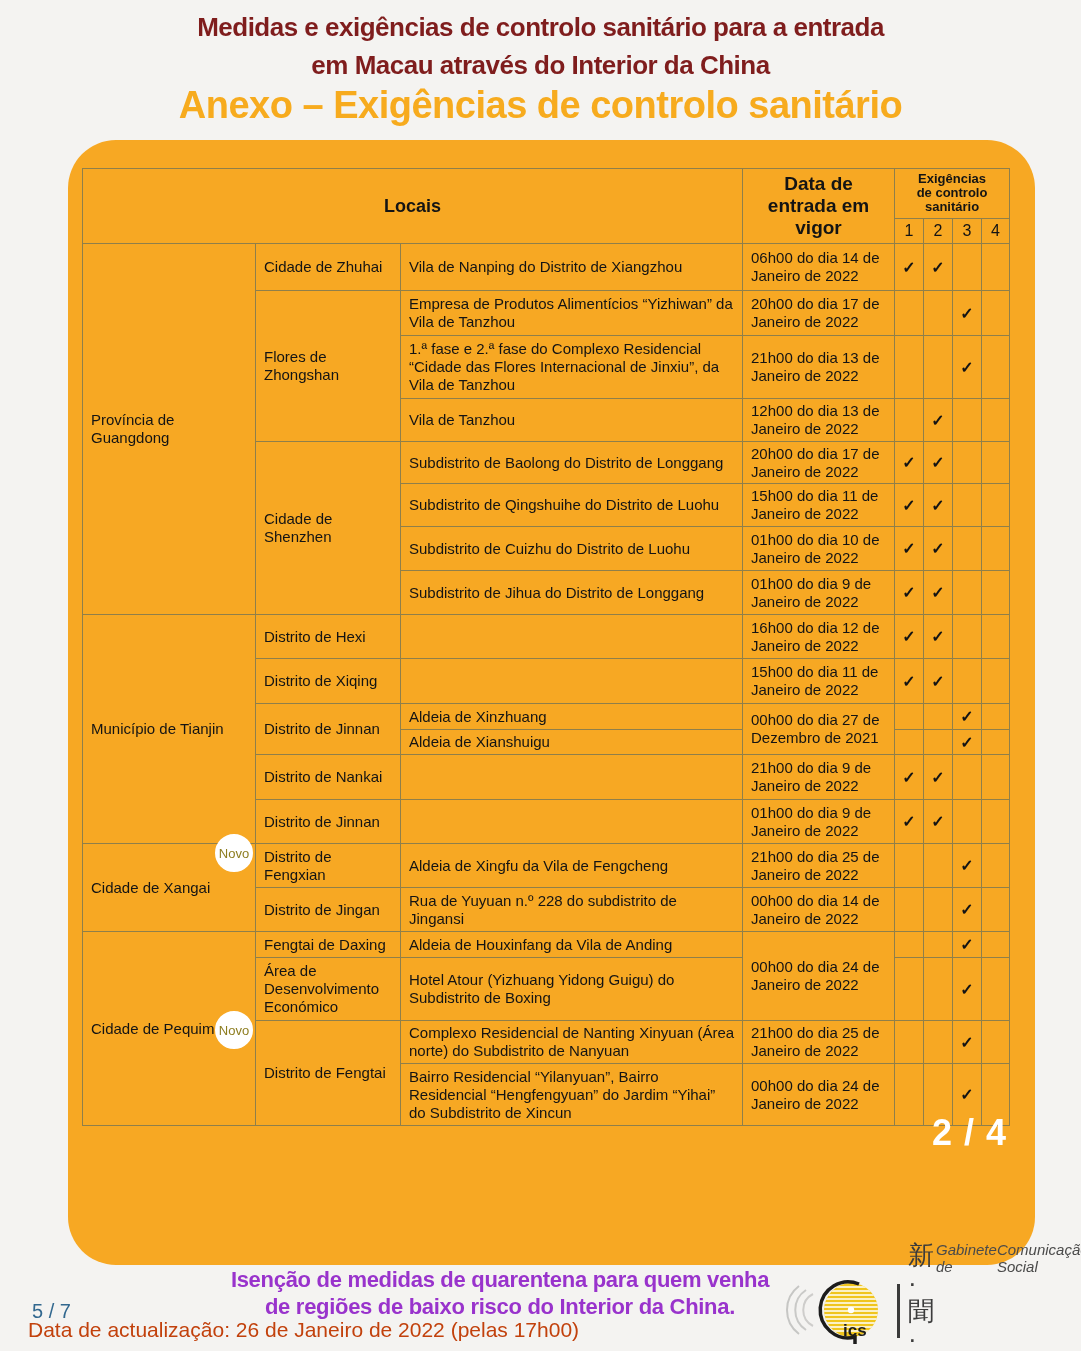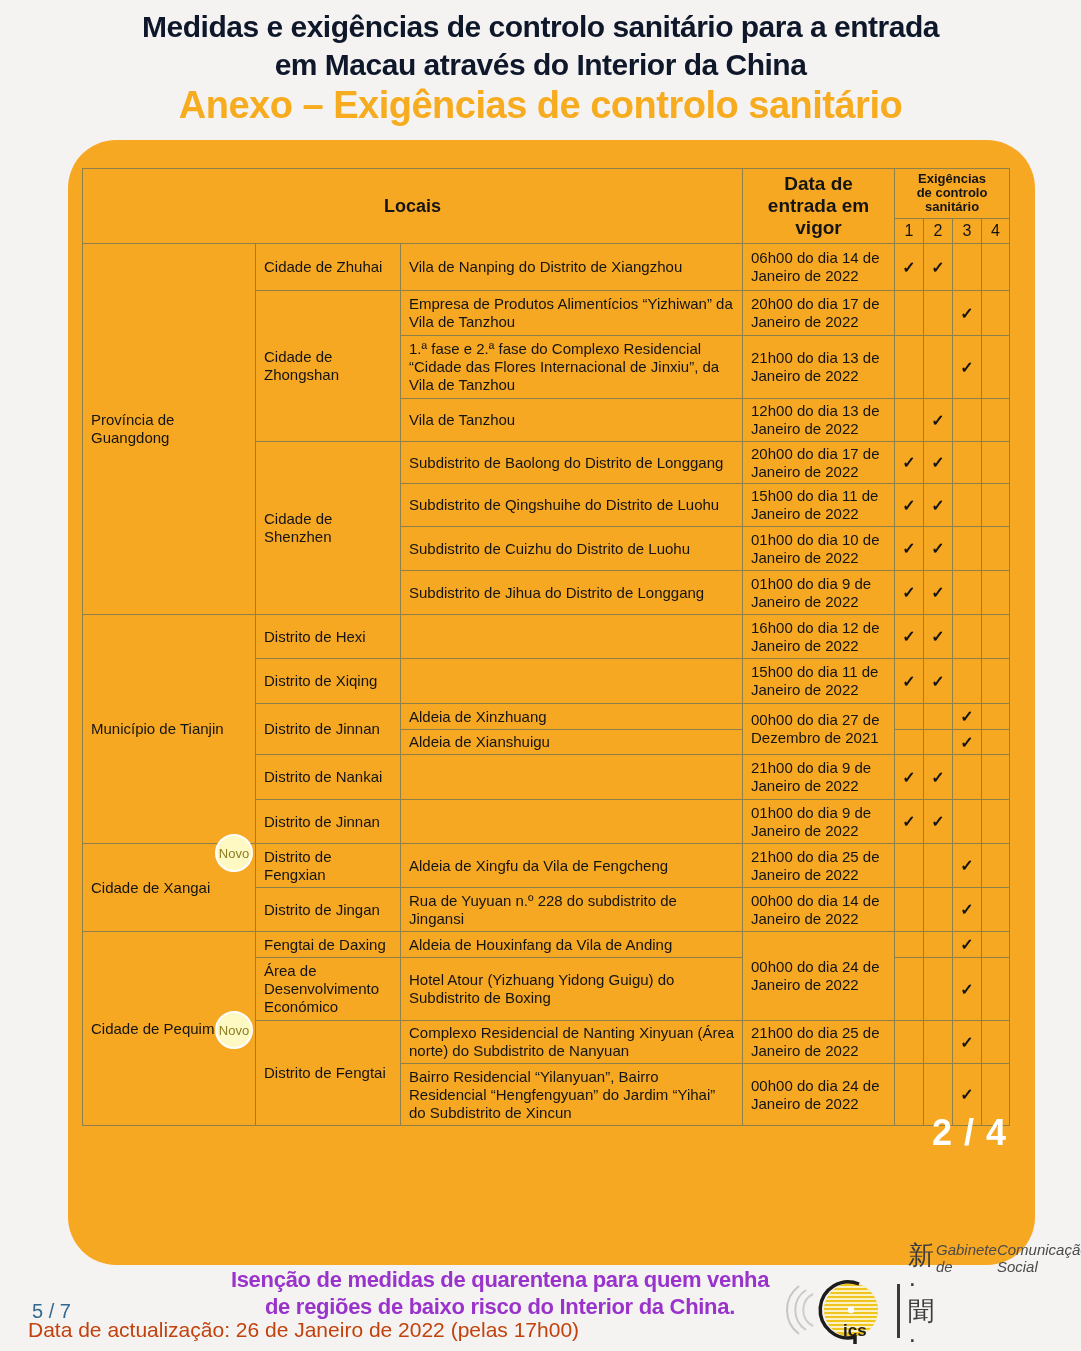--- a/index.html
+++ b/index.html
@@ -4,21 +4,21 @@
 <style>
   html,body{margin:0;padding:0;}
   body{
     width:1081px;height:1351px;position:relative;
     background:#f4f3f1;
     font-family:"Liberation Sans",sans-serif;
     color:#141414;overflow:hidden;
   }
   
   .title-block{position:absolute;top:8px;left:0;width:1081px;text-align:center;}
-  .title-line{font-size:30px;font-weight:bold;color:#0f172a;line-height:38px;letter-spacing:-0.5px;text-align:center;}
+  .title-line{font-size:26px;font-weight:bold;color:#7f1d1d;line-height:38px;letter-spacing:-0.5px;text-align:center;}
   .subtitle{font-size:38px;font-weight:bold;color:#f7ab1e;line-height:42px;letter-spacing:-0.5px;}
   
   .panel{
     position:absolute;left:68px;top:140px;width:967px;height:1125px;
     background:#f7a823;border-radius:48px;
   }
   
   table.req{
     position:absolute;left:14px;top:28px;width:927px;
     border-collapse:collapse;table-layout:fixed;
@@ -31,21 +31,21 @@
   th.th-date{font-size:19px;font-weight:bold;text-align:center;line-height:22px;padding:4px 6px;}
   th.th-exig{font-size:13px;font-weight:bold;text-align:center;line-height:14px;padding:2px 14px;}
   th.th-num{font-size:16px;font-weight:normal;text-align:center;}
   td.prov,td.city,td.loc,td.date{
     font-size:15px;line-height:18px;padding:2px 6px 2px 8px;text-align:left;
   }
   td.check{text-align:center;font-size:16px;font-weight:bold;padding:0;}
   
   .novo{
     position:absolute;width:38px;height:38px;border-radius:50%;
-    background:#fef9c3;border:2px solid #ffffff;box-sizing:border-box;
+    background:#ffffff;border:2px solid #ffffff;box-sizing:border-box;
     display:flex;align-items:center;justify-content:center;
     font-size:13px;color:#8d7d20;z-index:5;
   }
   .novo-xangai{left:147px;top:694px;}
   .novo-pequim{left:147px;top:871px;}
   
   .panel-page{
     position:absolute;right:28px;top:972px;
     font-size:36px;font-weight:bold;color:#ffffff;letter-spacing:1px;
   }
@@ -108,21 +108,21 @@
           <td class="city">Cidade de Zhuhai</td>
           <td class="loc">Vila de Nanping do Distrito de Xiangzhou</td>
           <td class="date">06h00 do dia 14 de Janeiro de 2022</td>
           <td class="check">✓</td>
           <td class="check">✓</td>
           <td class="check"></td>
           <td class="check"></td>
         </tr>
 
         <tr style="height:45px">
-          <td class="city" rowspan="3">Cidade de Zhongshan</td>
+          <td class="city" rowspan="3">Flores de Zhongshan</td>
           <td class="loc">Empresa de Produtos Alimentícios “Yizhiwan” da Vila de Tanzhou</td>
           <td class="date">20h00 do dia 17 de Janeiro de 2022</td>
           <td class="check"></td>
           <td class="check"></td>
           <td class="check">✓</td>
           <td class="check"></td>
         </tr>
 
         <tr style="height:63px">
           <td class="loc">1.ª fase e 2.ª fase do Complexo Residencial “Cidade das Flores Internacional de Jinxiu”, da Vila de Tanzhou</td>

